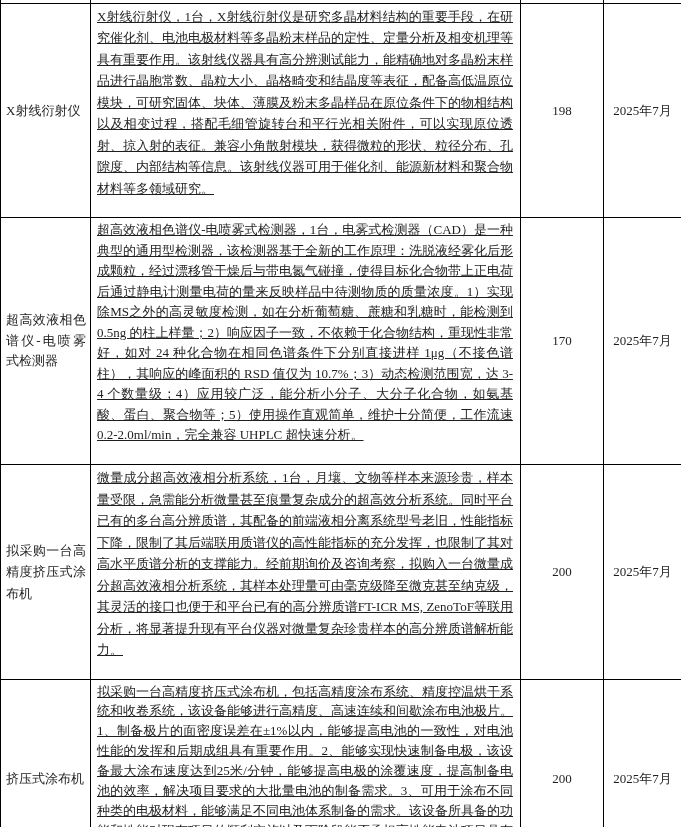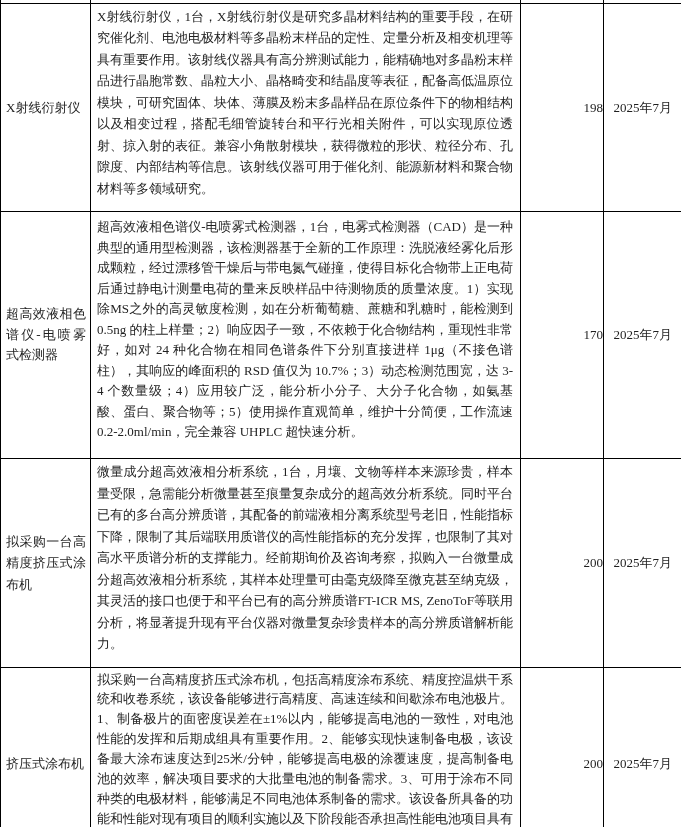--- a/index.html
+++ b/index.html
@@ -33,24 +33,25 @@
   col.c-date { width: 78px; }
 
   td.name-cell {
     text-align: justify;
     padding: 2px 4px 2px 5px;
     word-break: break-all;
     margin-left: 36px;
   }
   td.desc-cell {
     text-align: justify;
-    padding: 2px 7px 12px 6px;
+    padding: 2px 7px 18px 6px;
+    text-decoration: underline;
   }
   td.amt-cell, td.date-cell {
-    text-align: right;
+    text-align: center;
   }
   td.date-cell { padding: 4px 9px; }
 
   tr.row-1 { height: 194px; }
   tr.row-2 { height: 247px; }
   tr.row-2 td { line-height: 20.5px; }
   tr.row-3 { height: 195px; }
   tr.row-4 { height: 179px; }
   tr.row-4 td { line-height: 19.9px; }
 

